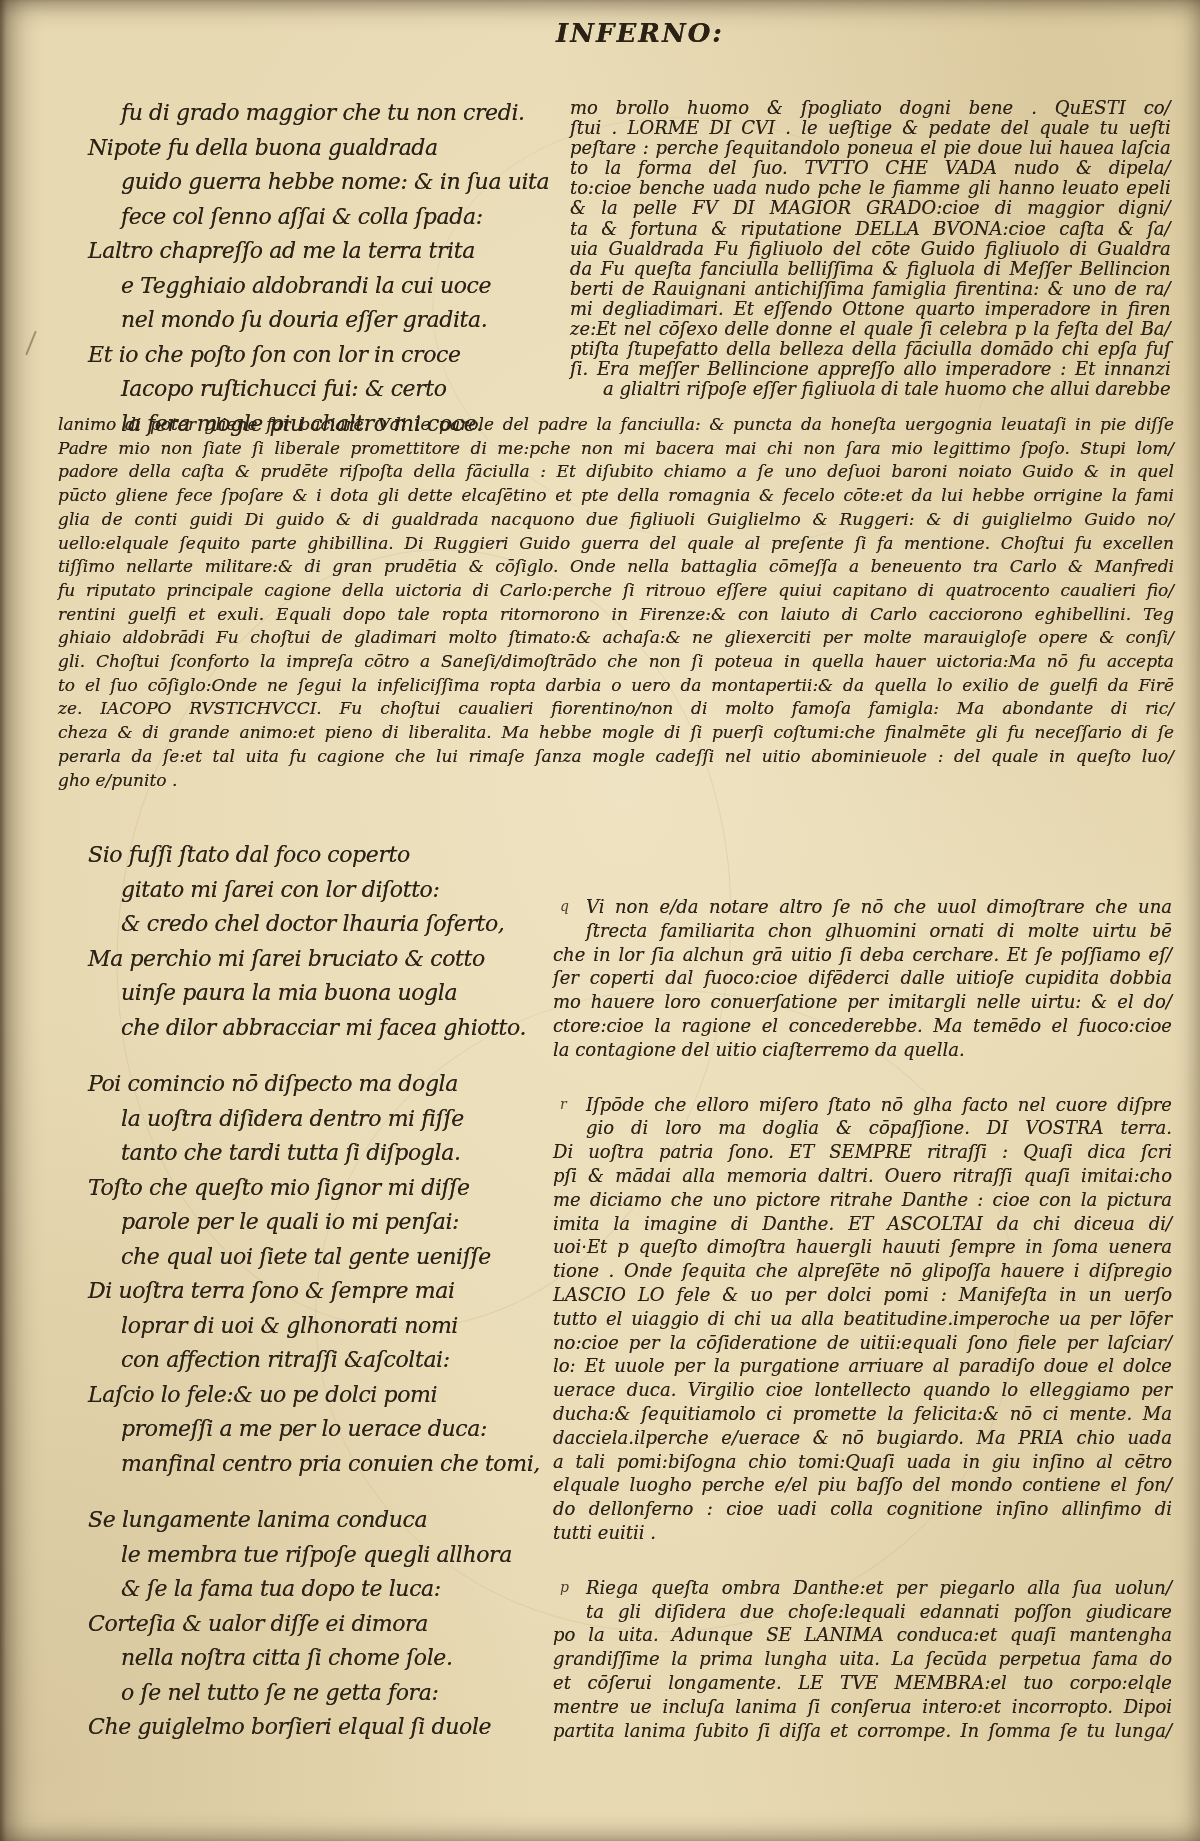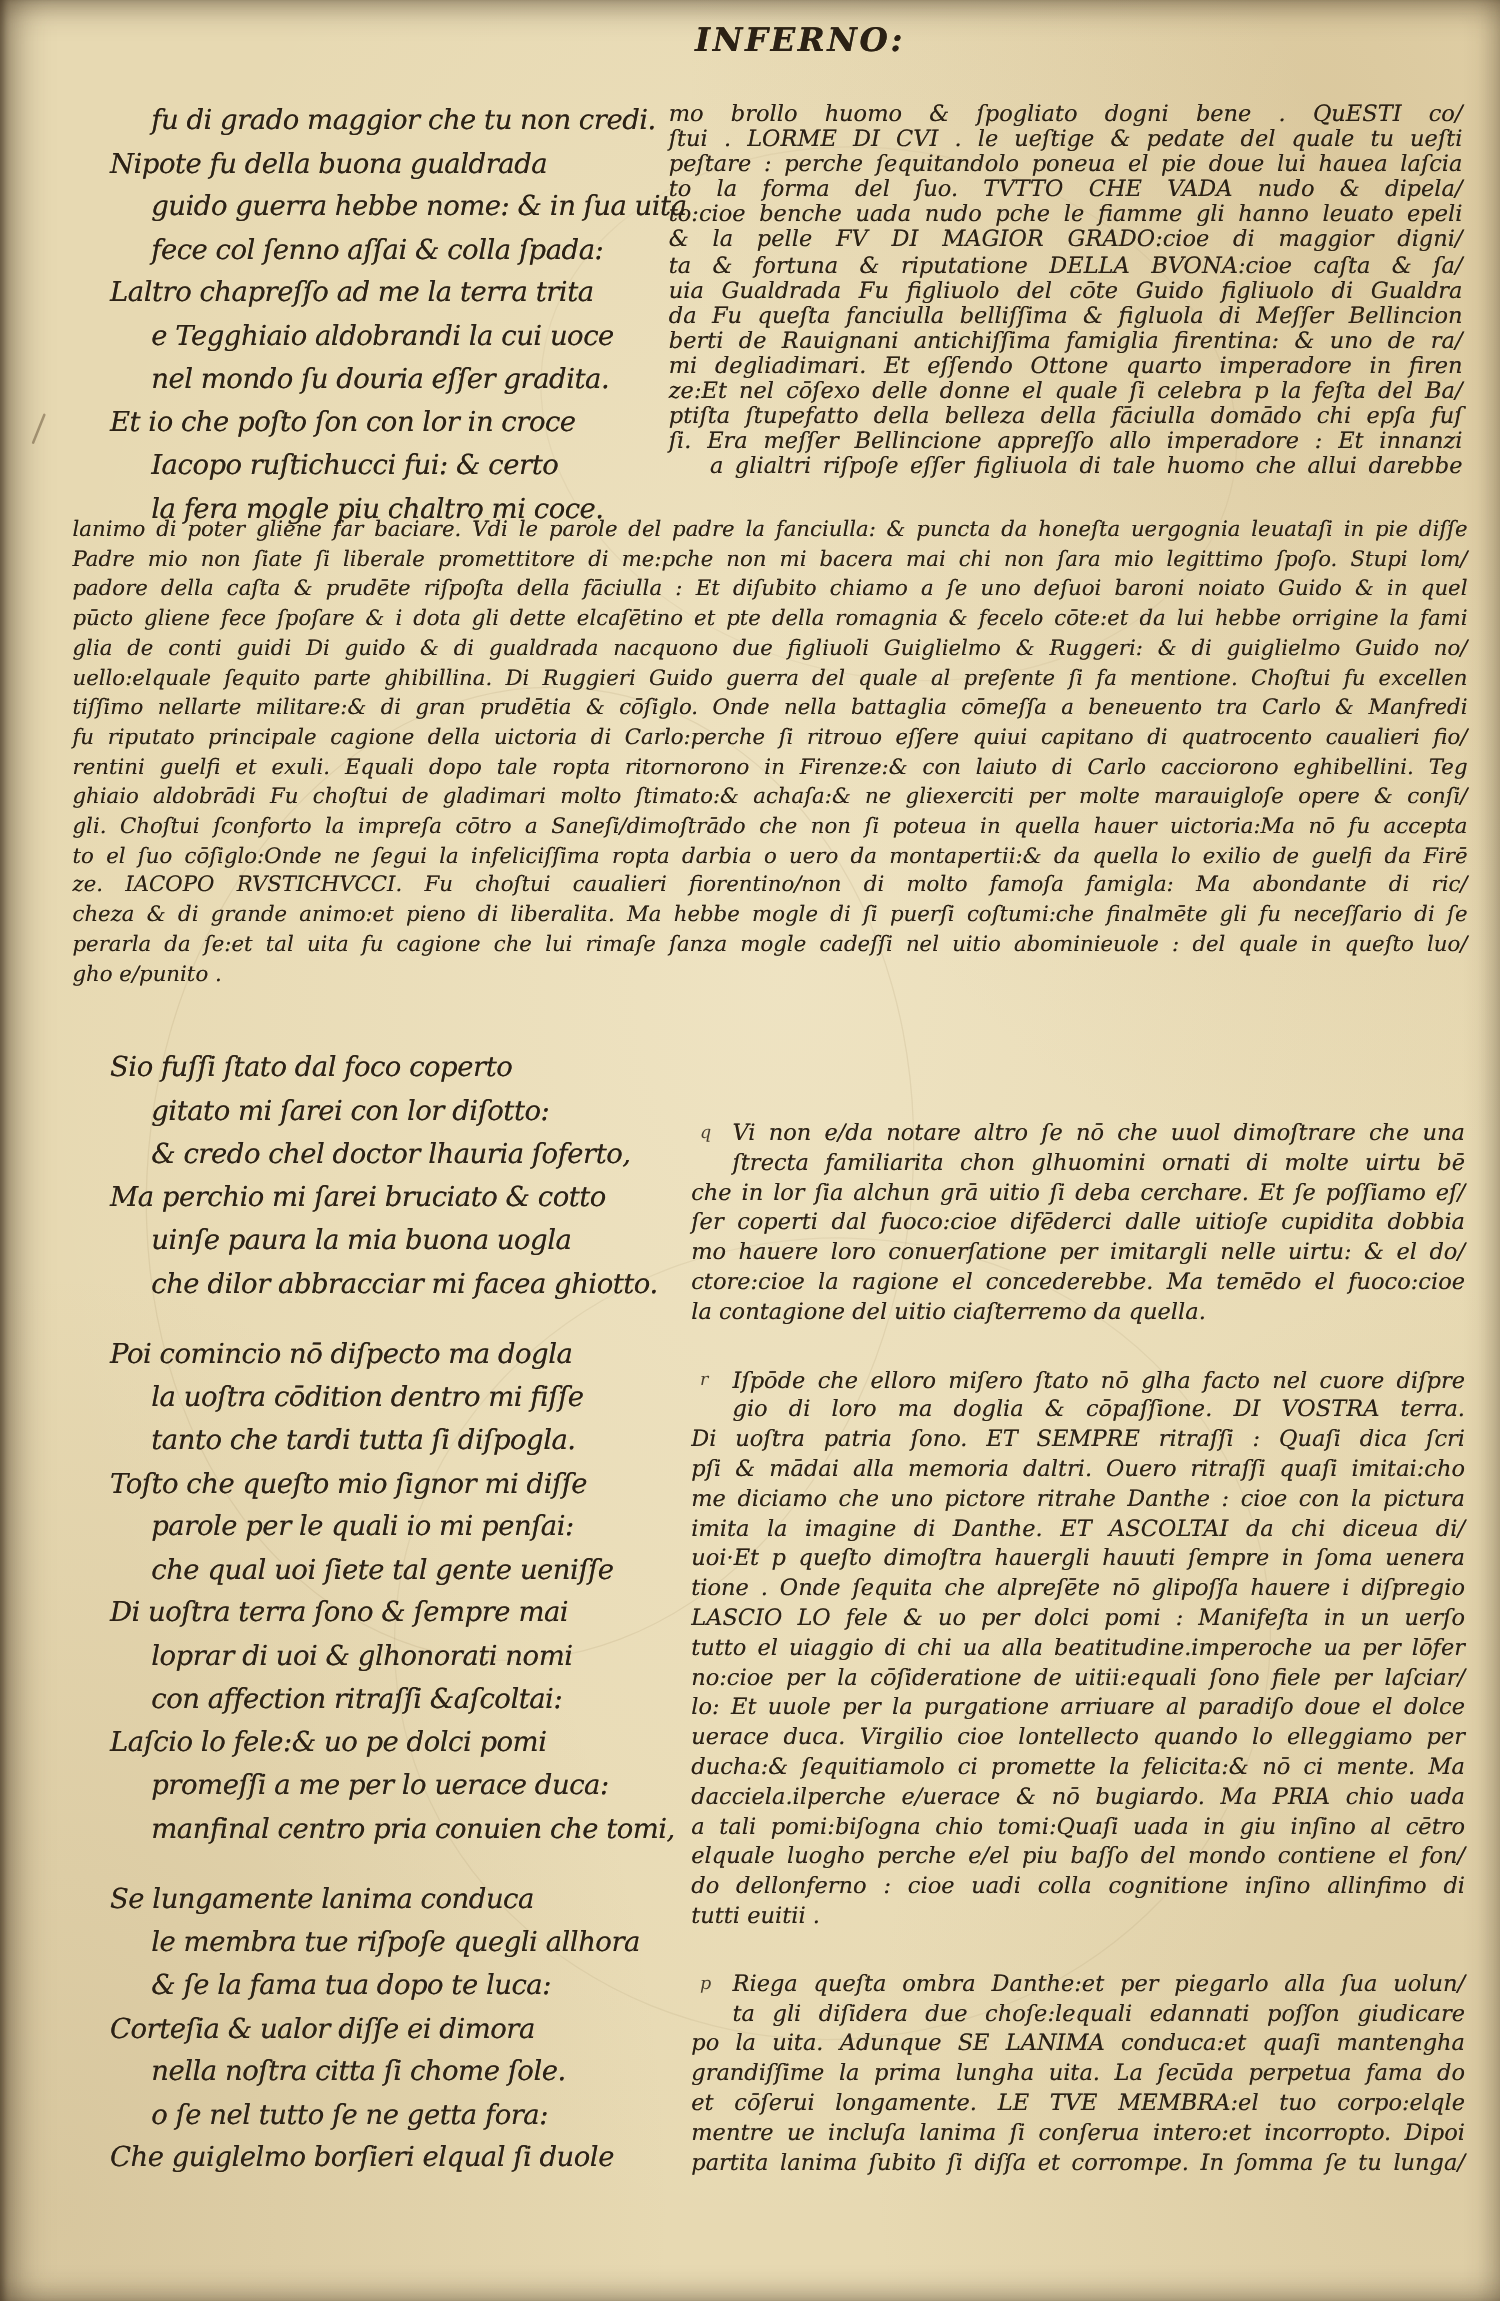--- a/index.html
+++ b/index.html
@@ -37,21 +37,21 @@
   }
 
   .vline{font-size:22px;line-height:34.5px;letter-spacing:-0.4px;white-space:nowrap;text-shadow:0 0 .5px rgba(43,33,21,.65);}
   .vline.indent{padding-left:33px;}
   .vline.gap{margin-top:22px;}
 
   .cline{font-size:18px;line-height:23.8px;white-space:nowrap;text-align:justify;text-align-last:justify;text-shadow:0 0 .4px rgba(43,33,21,.55);}
   .cline.last{text-align-last:left;}
   .cline.indent{padding-left:33px;}
 
-  .top-section{position:absolute;top:80px;left:88px;right:30px;display:flex;}
+  .top-section{position:absolute;top:96px;left:88px;right:30px;display:flex;gap:35px;}
   .top-section .verse-col{width:435px;flex:none;}
   .top-section .comm-col{flex:1;margin-left:12px;padding-top:2px;}
   .top-section .cline{line-height:20.1px;}
 
   .full-section{position:absolute;top:398px;left:58px;width:1116px;margin-top:15px;}
   .full-section .cline{font-size:17px;line-height:23.7px;}
 
   .bottom-section{position:absolute;top:838px;left:88px;right:28px;display:flex;}
   .bottom-section .verse-col{width:440px;flex:none;}
   .bottom-section .comm-col{flex:1;margin-left:25px;padding-top:57px;}
@@ -130,21 +130,21 @@
   <section class="bottom-section">
     <div class="verse-col">
       <div>
           <div class="vline">Sio fuſſi ſtato dal foco coperto</div>
           <div class="vline indent">gitato mi ſarei con lor diſotto:</div>
           <div class="vline indent">&amp; credo chel doctor lhauria ſoferto,</div>
           <div class="vline">Ma perchio mi ſarei bruciato &amp; cotto</div>
           <div class="vline indent">uinſe paura la mia buona uogla</div>
           <div class="vline indent">che dilor abbracciar mi facea ghiotto.</div>
           <div class="vline gap">Poi comincio nō diſpecto ma dogla</div>
-          <div class="vline indent">la uoſtra cōdition dentro mi fiſſe</div>
+          <div class="vline indent">la uoſtra diſidera dentro mi fiſſe</div>
           <div class="vline indent">tanto che tardi tutta ſi diſpogla.</div>
           <div class="vline">Toſto che queſto mio ſignor mi diſſe</div>
           <div class="vline indent">parole per le quali io mi penſai:</div>
           <div class="vline indent">che qual uoi ſiete tal gente ueniſſe</div>
           <div class="vline">Di uoſtra terra ſono &amp; ſempre mai</div>
           <div class="vline indent">loprar di uoi &amp; glhonorati nomi</div>
           <div class="vline indent">con affection ritraſſi &amp;aſcoltai:</div>
           <div class="vline">Laſcio lo fele:&amp; uo pe dolci pomi</div>
           <div class="vline indent">promeſſi a me per lo uerace duca:</div>
           <div class="vline indent">manfinal centro pria conuien che tomi,</div>

